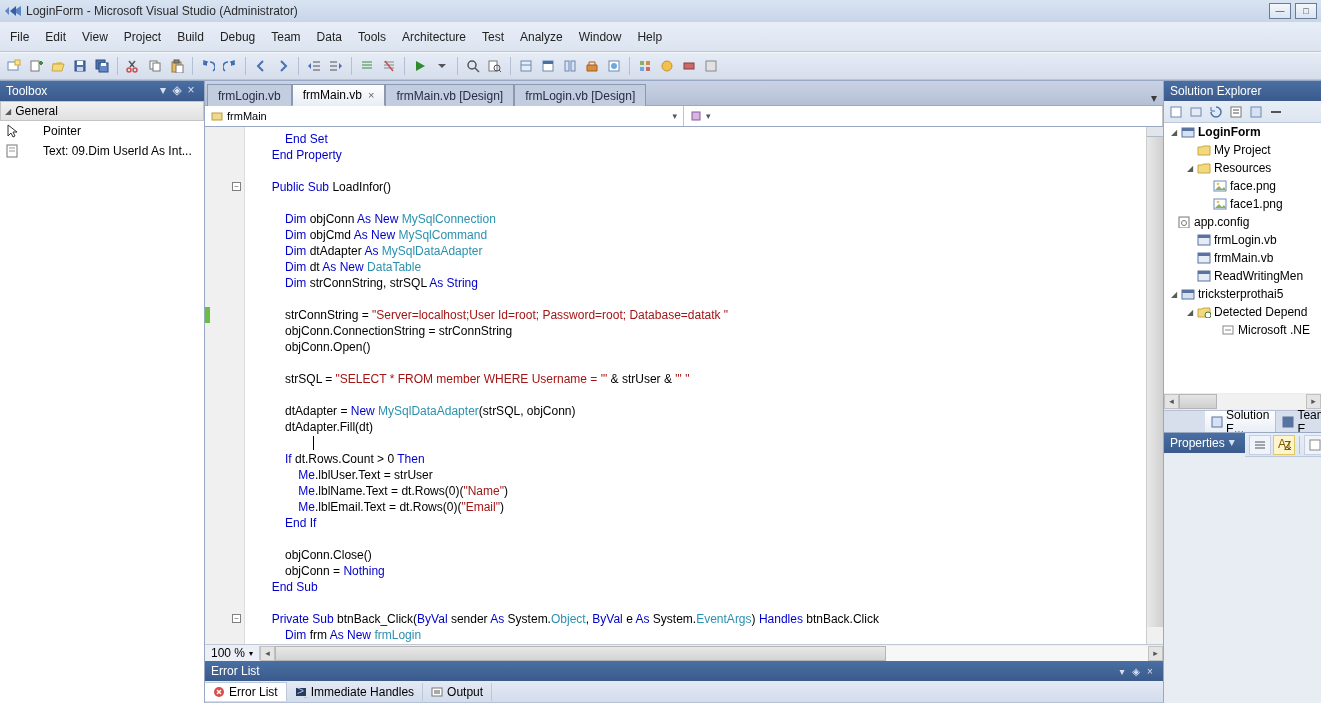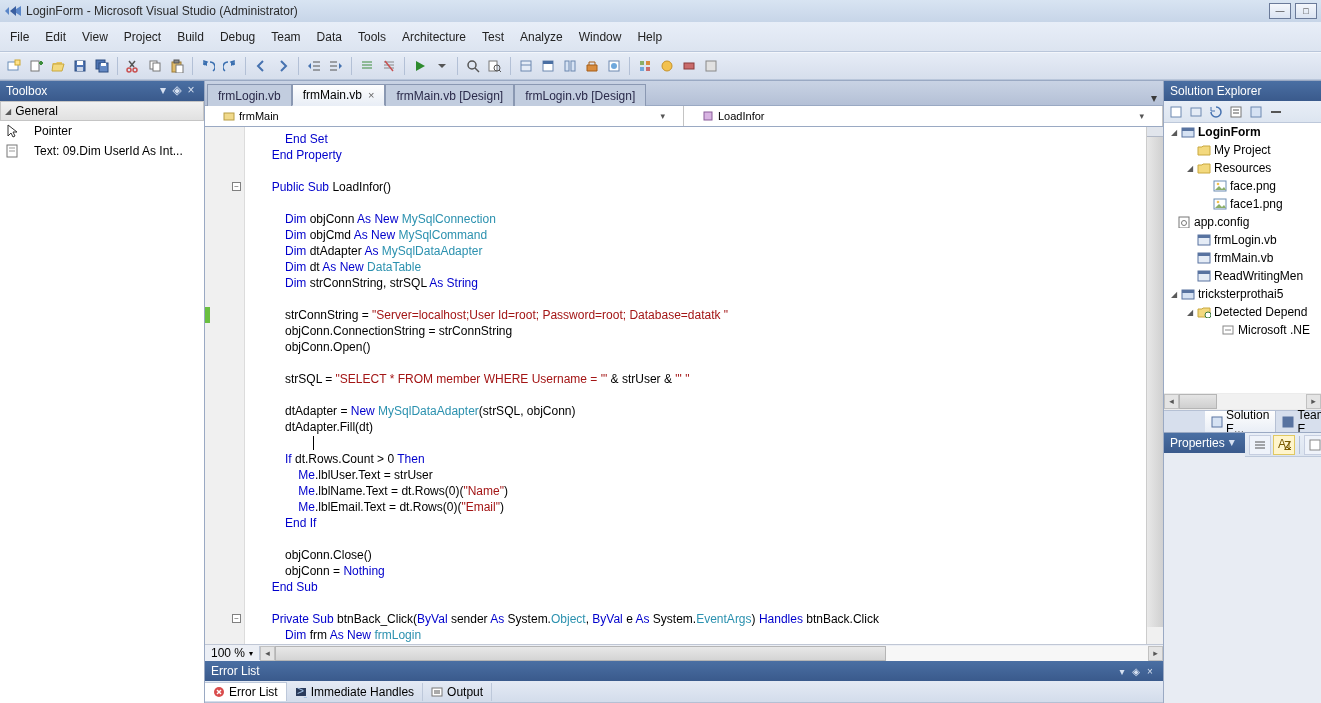--- a/index.html
+++ b/index.html
@@ -26,33 +26,33 @@
 .workarea { flex: 1; display: flex; min-height: 0; border-top: 1px solid #9aa9c3; }
 
 
 .toolbox { width: 205px; display: flex; flex-direction: column; border-right: 1px solid #9aa9c3; background:#fff;}
 .panel-header { height: 20px; background: linear-gradient(#4a6fa3,#3a5a8c); color: #fff; display: flex; align-items: center; padding: 0 6px; font-size: 11px; }
 .panel-header .spacer { flex: 1; }
 .panel-header .panel-btn { width: 14px; height: 14px; color: #d7e1f1; cursor: pointer; text-align:center; line-height:12px; }
 .toolbox-body { flex: 1; background: #fff; overflow: hidden; }
 .toolbox-group-hdr { background: linear-gradient(#f1f1f1,#e1e1e1); border: 1px solid #c5c5c5; padding: 2px 4px; display: flex; align-items: center; cursor:pointer;}
 .toolbox-group-hdr .tri { font-size: 8px; margin-right: 4px; color: #5a5a5a; }
-.toolbox-item { display: flex; align-items: flex-start; padding: 3px 6px; gap: 12px; cursor:pointer; }
+.toolbox-item { display: flex; align-items: flex-start; padding: 3px 6px; gap: 21px; cursor:pointer; }
 .toolbox-item .tb-icon { width: 16px; text-align: center; color: #555; }
 
 
 .center { flex: 1; display: flex; flex-direction: column; min-width: 0; }
 .doc-tabs { height: 24px; background: linear-gradient(#c9d3e4,#b4c0d6); display: flex; align-items: flex-end; padding-left: 2px; gap:0;}
 .doc-tab { height: 22px; padding: 0 10px; display: flex; align-items: center; gap: 6px; cursor: pointer; font-size: 11px; color: #2a2a4a; background: #c2cddf; border: 1px solid #8a98b2; border-bottom: none; position: relative; top: 1px; }
 .doc-tab.active { background: linear-gradient(#fefefe,#e9eef6); color: #000; font-weight: 500; border-bottom: 1px solid #e9eef6; z-index: 2; }
 .doc-tab .close { font-size: 11px; color:#666; line-height: 10px; }
 .doc-tabs .tab-overflow { margin-left:auto; padding:0 6px; color:#3a3a3a; cursor:pointer; }
 
 .nav-dropdowns { height: 22px; display: flex; border-top: 1px solid #9aa9c3; border-bottom: 1px solid #9aa9c3; background: #fff; }
-.nav-dd { flex: 1; display: flex; align-items: center; padding: 0 18px; border-right: 1px solid #c4c4c4; cursor:pointer; gap:4px;}
+.nav-dd { flex: 1; display: flex; align-items: center; padding: 0 6px; border-right: 1px solid #c4c4c4; cursor:pointer; gap:4px;}
 .nav-dd .dd-icon { width:12px; font-size:10px; }
 .nav-dd .dd-text { flex:1; font-size:11px; }
 
 .code-editor { flex: 1; display:flex; background: #fff; overflow: hidden; position:relative; }
 .code-margin { width: 40px; background: #f0f0f0; border-right: 1px solid #dcdcdc; position:relative; }
 .code-margin .minus-box { position:absolute; left: 27px; width: 9px; height: 9px; border: 1px solid #808080; background: #fff; font-size: 8px; line-height: 7px; text-align: center; color:#555; cursor:pointer; }
 .code-margin .change-mark { position:absolute; left:0; width:5px; background:#6abf40; }
 .code-text { flex:1; padding: 4px 0; font-family: Consolas, "Courier New", monospace; font-size: 13px; line-height: 16px; white-space: pre; overflow:hidden; position:relative;}
 .code-text .caret-line { position: absolute; left: 68px; width: 1px; height: 14px; background: #000; animation: blink 1s infinite; }
 @keyframes blink { 50% { opacity: 0; } }
@@ -398,21 +398,20 @@
           </span>
         <span class="dd-text">frmMain</span>
         <span style="font-size:9px;color:#555;">▾</span>
       </div>
       <div class="nav-dd">
         <span class="dd-icon">
             <svg width="12" height="12">
               <rect x="2" y="2" width="8" height="8" fill="#d8b4e2" stroke="#8a5c9a"></rect>
             </svg>
           </span>
-        <span class="dd-text">LoadInfor</span>
         <span style="font-size:9px;color:#555;">▾</span>
       </div>
     </div>
     <div class="code-editor">
       <div class="code-margin" id="code-margin">
           <div class="minus-box" style="top: 55px;">−</div>
           <div class="change-mark" style="top: 180px; height: 16px;"></div>
           <div class="minus-box" style="top: 487px;">−</div>
         </div>
       <div class="code-text" id="code-text"><div style="height: 16px;"><span class="plain">            </span><span class="kw">End Set</span></div><div style="height: 16px;"><span class="plain">        </span><span class="kw">End Property</span></div><div style="height: 16px;"><span class="plain"></span></div><div style="height: 16px;"><span class="plain">        </span><span class="kw">Public Sub</span><span class="plain"> LoadInfor()</span></div><div style="height: 16px;"><span class="plain"></span></div><div style="height: 16px;"><span class="plain">            </span><span class="kw">Dim</span><span class="plain"> objConn </span><span class="kw">As New </span><span class="type">MySqlConnection</span></div><div style="height: 16px;"><span class="plain">            </span><span class="kw">Dim</span><span class="plain"> objCmd </span><span class="kw">As New </span><span class="type">MySqlCommand</span></div><div style="height: 16px;"><span class="plain">            </span><span class="kw">Dim</span><span class="plain"> dtAdapter </span><span class="kw">As </span><span class="type">MySqlDataAdapter</span></div><div style="height: 16px;"><span class="plain">            </span><span class="kw">Dim</span><span class="plain"> dt </span><span class="kw">As New </span><span class="type">DataTable</span></div><div style="height: 16px;"><span class="plain">            </span><span class="kw">Dim</span><span class="plain"> strConnString, strSQL </span><span class="kw">As String</span></div><div style="height: 16px;"><span class="plain"></span></div><div style="height: 16px;"><span class="plain">            </span><span class="plain">strConnString = </span><span class="str">"Server=localhost;User Id=root; Password=root; Database=datatk "</span></div><div style="height: 16px;"><span class="plain">            </span><span class="plain">objConn.ConnectionString = strConnString</span></div><div style="height: 16px;"><span class="plain">            </span><span class="plain">objConn.Open()</span></div><div style="height: 16px;"><span class="plain"></span></div><div style="height: 16px;"><span class="plain">            </span><span class="plain">strSQL = </span><span class="str">"SELECT * FROM member WHERE Username = '"</span><span class="plain"> &amp; strUser &amp; </span><span class="str">"' "</span></div><div style="height: 16px;"><span class="plain"></span></div><div style="height: 16px;"><span class="plain">            </span><span class="plain">dtAdapter = </span><span class="kw">New </span><span class="type">MySqlDataAdapter</span><span class="plain">(strSQL, objConn)</span></div><div style="height: 16px;"><span class="plain">            </span><span class="plain">dtAdapter.Fill(dt)</span></div><div class="caret-line" style="top: 309px;"></div><div style="height: 16px;"><span class="plain">            </span><span class="plain"></span></div><div style="height: 16px;"><span class="plain">            </span><span class="kw">If</span><span class="plain"> dt.Rows.Count &gt; 0 </span><span class="kw">Then</span></div><div style="height: 16px;"><span class="plain">                </span><span class="kw">Me</span><span class="plain">.lblUser.Text = strUser</span></div><div style="height: 16px;"><span class="plain">                </span><span class="kw">Me</span><span class="plain">.lblName.Text = dt.Rows(0)(</span><span class="str">"Name"</span><span class="plain">)</span></div><div style="height: 16px;"><span class="plain">                </span><span class="kw">Me</span><span class="plain">.lblEmail.Text = dt.Rows(0)(</span><span class="str">"Email"</span><span class="plain">)</span></div><div style="height: 16px;"><span class="plain">            </span><span class="kw">End If</span></div><div style="height: 16px;"><span class="plain"></span></div><div style="height: 16px;"><span class="plain">            </span><span class="plain">objConn.Close()</span></div><div style="height: 16px;"><span class="plain">            </span><span class="plain">objConn = </span><span class="kw">Nothing</span></div><div style="height: 16px;"><span class="plain">        </span><span class="kw">End Sub</span></div><div style="height: 16px;"><span class="plain"></span></div><div style="height: 16px;"><span class="plain">        </span><span class="kw">Private Sub</span><span class="plain"> btnBack_Click(</span><span class="kw">ByVal</span><span class="plain"> sender </span><span class="kw">As</span><span class="plain"> System.</span><span class="type">Object</span><span class="plain">, </span><span class="kw">ByVal</span><span class="plain"> e </span><span class="kw">As</span><span class="plain"> System.</span><span class="type">EventArgs</span><span class="plain">) </span><span class="kw">Handles</span><span class="plain"> btnBack.Click</span></div><div style="height: 16px;"><span class="plain">            </span><span class="kw">Dim</span><span class="plain"> frm </span><span class="kw">As New </span><span class="type">frmLogin</span></div></div>

